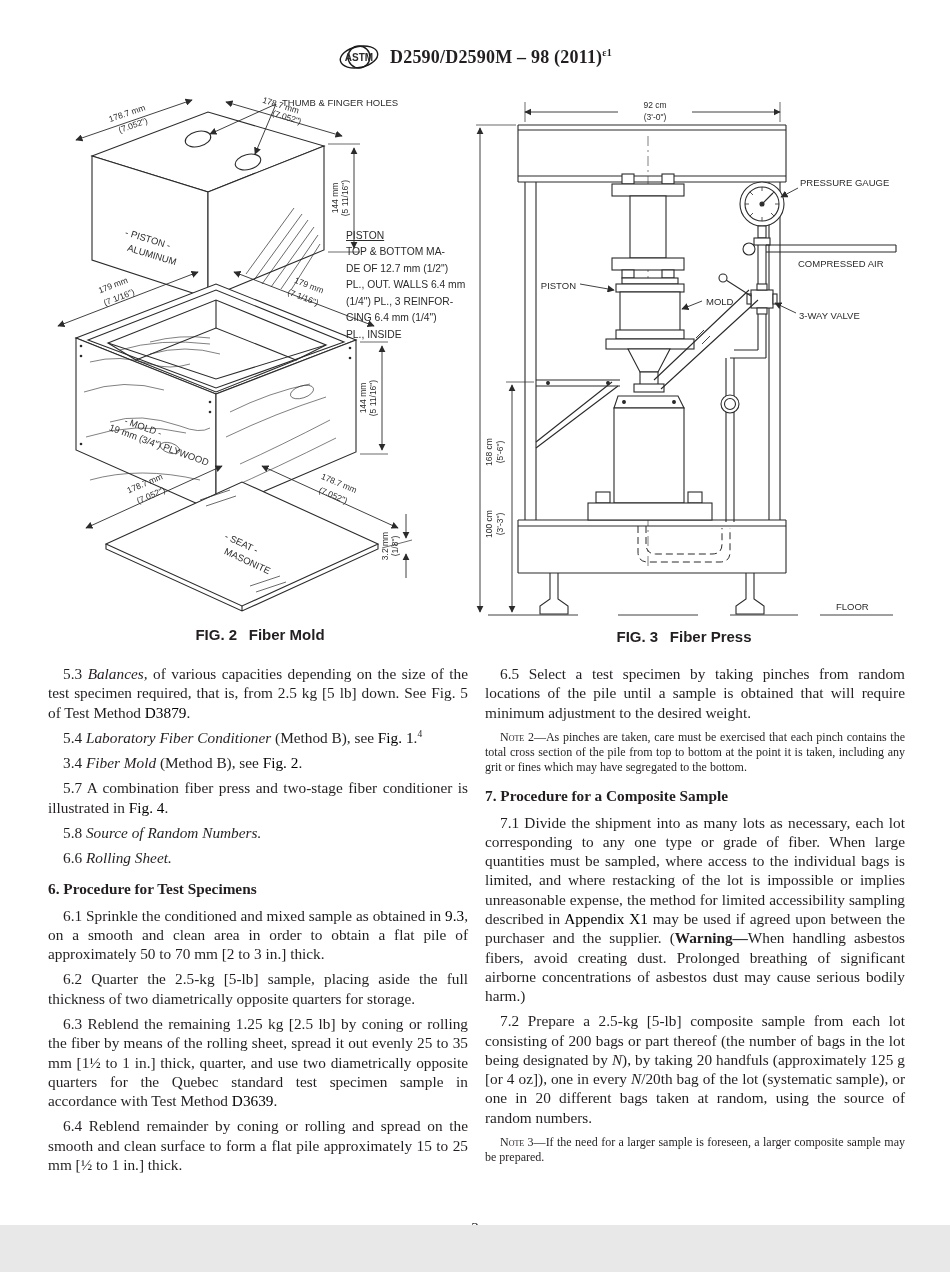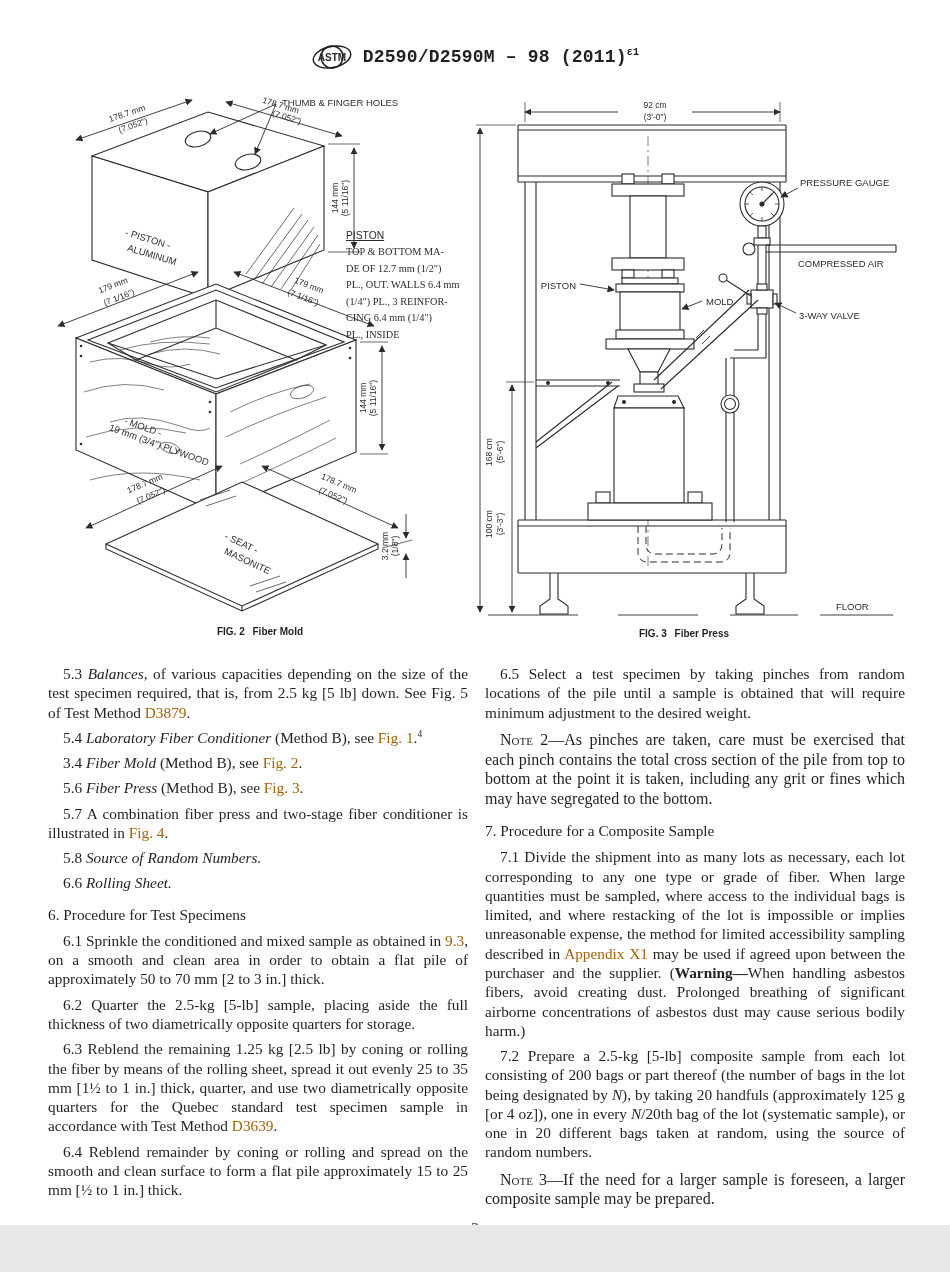--- a/index.html
+++ b/index.html
@@ -1,48 +1,48 @@
 <!DOCTYPE html>
 <html><head>
 <meta charset="utf-8">
 <style>
   html,body{margin:0;padding:0;background:#e8e8e8;}
   .page{position:relative;width:950px;height:1225px;margin:0 auto;background:#ffffff;
         font-family:"Liberation Serif",serif;color:#231f20;overflow:hidden;}
   
   .hdr{position:absolute;top:42px;left:0;width:100%;display:flex;justify-content:center;
        align-items:center;gap:10px;}
-  .hdr-title{font-family:Liberation Mono, monospace;font-weight:bold;font-size:18px;
+  .hdr-title{font-family:Liberation Serif, serif;font-weight:bold;font-size:18px;
        letter-spacing:.2px;}
   .hdr-title sup{font-size:10px;vertical-align:super;}
   
   .fig{position:absolute;}
   .fig2{left:50px;top:92px;width:420px;height:565px;}
   .fig3{left:468px;top:92px;width:432px;height:565px;}
   .caption{position:absolute;left:0;width:100%;text-align:center;
-       font-family:"Liberation Sans",sans-serif;font-weight:bold;font-size:10px;}
+       font-family:"Liberation Sans",sans-serif;font-weight:bold;font-size:15px;}
   .fig2 .caption{top:534px;}
   .fig3 .caption{top:536px;}
   svg{display:block;}
   svg text{font-family:"Liberation Sans",sans-serif;fill:#2b2b2b;}
   .dim{font-size:8.5px;}
   .lbl{font-size:9.5px;}
   .piston-note{position:absolute;left:296px;top:136px;width:130px;
        font-family:"Liberation Sans",sans-serif;font-size:10.3px;line-height:1.6;color:#2b2b2b;}
   .piston-note .nt{text-decoration:underline;}
-  .piston-note .nl{white-space:pre-line;font-family:Liberation Serif, serif;}
+  .piston-note .nl{white-space:pre-line;}
   
   .cols{position:absolute;left:48px;top:664px;width:857px;display:flex;gap:17px;}
   .col{width:420px;font-size:15.3px;line-height:1.26;}
   .para{margin:0 0 6px;text-indent:15px;text-align:justify;}
-  .note{margin:8px 0 8px;text-indent:15px;text-align:justify;font-size:16px;line-height:1.24;}
-  .sect-heading{font-size:15.3px;font-weight:normal;margin:12px 0 7px;text-indent:0;}
+  .note{margin:8px 0 8px;text-indent:15px;text-align:justify;font-size:12px;line-height:1.24;}
+  .sect-heading{font-size:15.3px;font-weight:bold;margin:12px 0 7px;text-indent:0;}
   .it{font-style:italic;}
   .bd{font-weight:bold;}
-  .lnk{color:#a16207;}
+  .lnk{color:#000000;}
   .sup{vertical-align:super;font-size:.62em;}
   .sc{font-variant:small-caps;}
   
   .footer{position:absolute;top:1220px;left:0;width:100%;text-align:center;font-size:15px;}
 </style>
 </head>
 <body>
 
 <div class="page">
 
@@ -333,21 +333,20 @@
       <text class="lbl" x="368" y="518">FLOOR</text>
     </svg>
     <div class="caption">FIG. 3  Fiber Press</div>
   </div>
 
   <div class="cols">
     <div class="col">
         <p class="para"><span>5.3 </span><span class="it">Balances,</span><span> of various capacities depending on the size of the test specimen required, that is, from 2.5 kg [5 lb] down. See Fig. 5 of Test Method </span><span class="lnk">D3879</span><span>.</span></p>
         <p class="para"><span>5.4 </span><span class="it">Laboratory Fiber Conditioner</span><span> (Method B), see </span><span class="lnk">Fig. 1</span><span>.</span><span class="sup">4</span></p>
         <p class="para"><span>3.4 </span><span class="it">Fiber Mold</span><span> (Method B), see </span><span class="lnk">Fig. 2</span><span>.</span></p>
-        <p class="para"><span>5.6 </span><span class="it">Fiber Press</span><span> (Method B), see </span><span class="lnk">Fig. 3</span><span>.</span></p>
         <p class="para"><span>5.7 A combination fiber press and two-stage fiber conditioner is illustrated in </span><span class="lnk">Fig. 4</span><span>.</span></p>
         <p class="para"><span>5.8 </span><span class="it">Source of Random Numbers.</span></p>
         <p class="para"><span>6.6 </span><span class="it">Rolling Sheet.</span></p>
         <h3 class="sect-heading">6. Procedure for Test Specimens</h3>
         <p class="para"><span>6.1 Sprinkle the conditioned and mixed sample as obtained in </span><span class="lnk">9.3</span><span>, on a smooth and clean area in order to obtain a flat pile of approximately 50 to 70 mm [2 to 3 in.] thick.</span></p>
         <p class="para"><span>6.2 Quarter the 2.5-kg [5-lb] sample, placing aside the full thickness of two diametrically opposite quarters for storage.</span></p>
         <p class="para"><span>6.3 Reblend the remaining 1.25 kg [2.5 lb] by coning or rolling the fiber by means of the rolling sheet, spread it out evenly 25 to 35 mm [1½ to 1 in.] thick, quarter, and use two diametrically opposite quarters for the Quebec standard test specimen sample in accordance with Test Method </span><span class="lnk">D3639</span><span>.</span></p>
         <p class="para"><span>6.4 Reblend remainder by coning or rolling and spread on the smooth and clean surface to form a flat pile approximately 15 to 25 mm [½ to 1 in.] thick.</span></p>
       </div>
     <div class="col">

